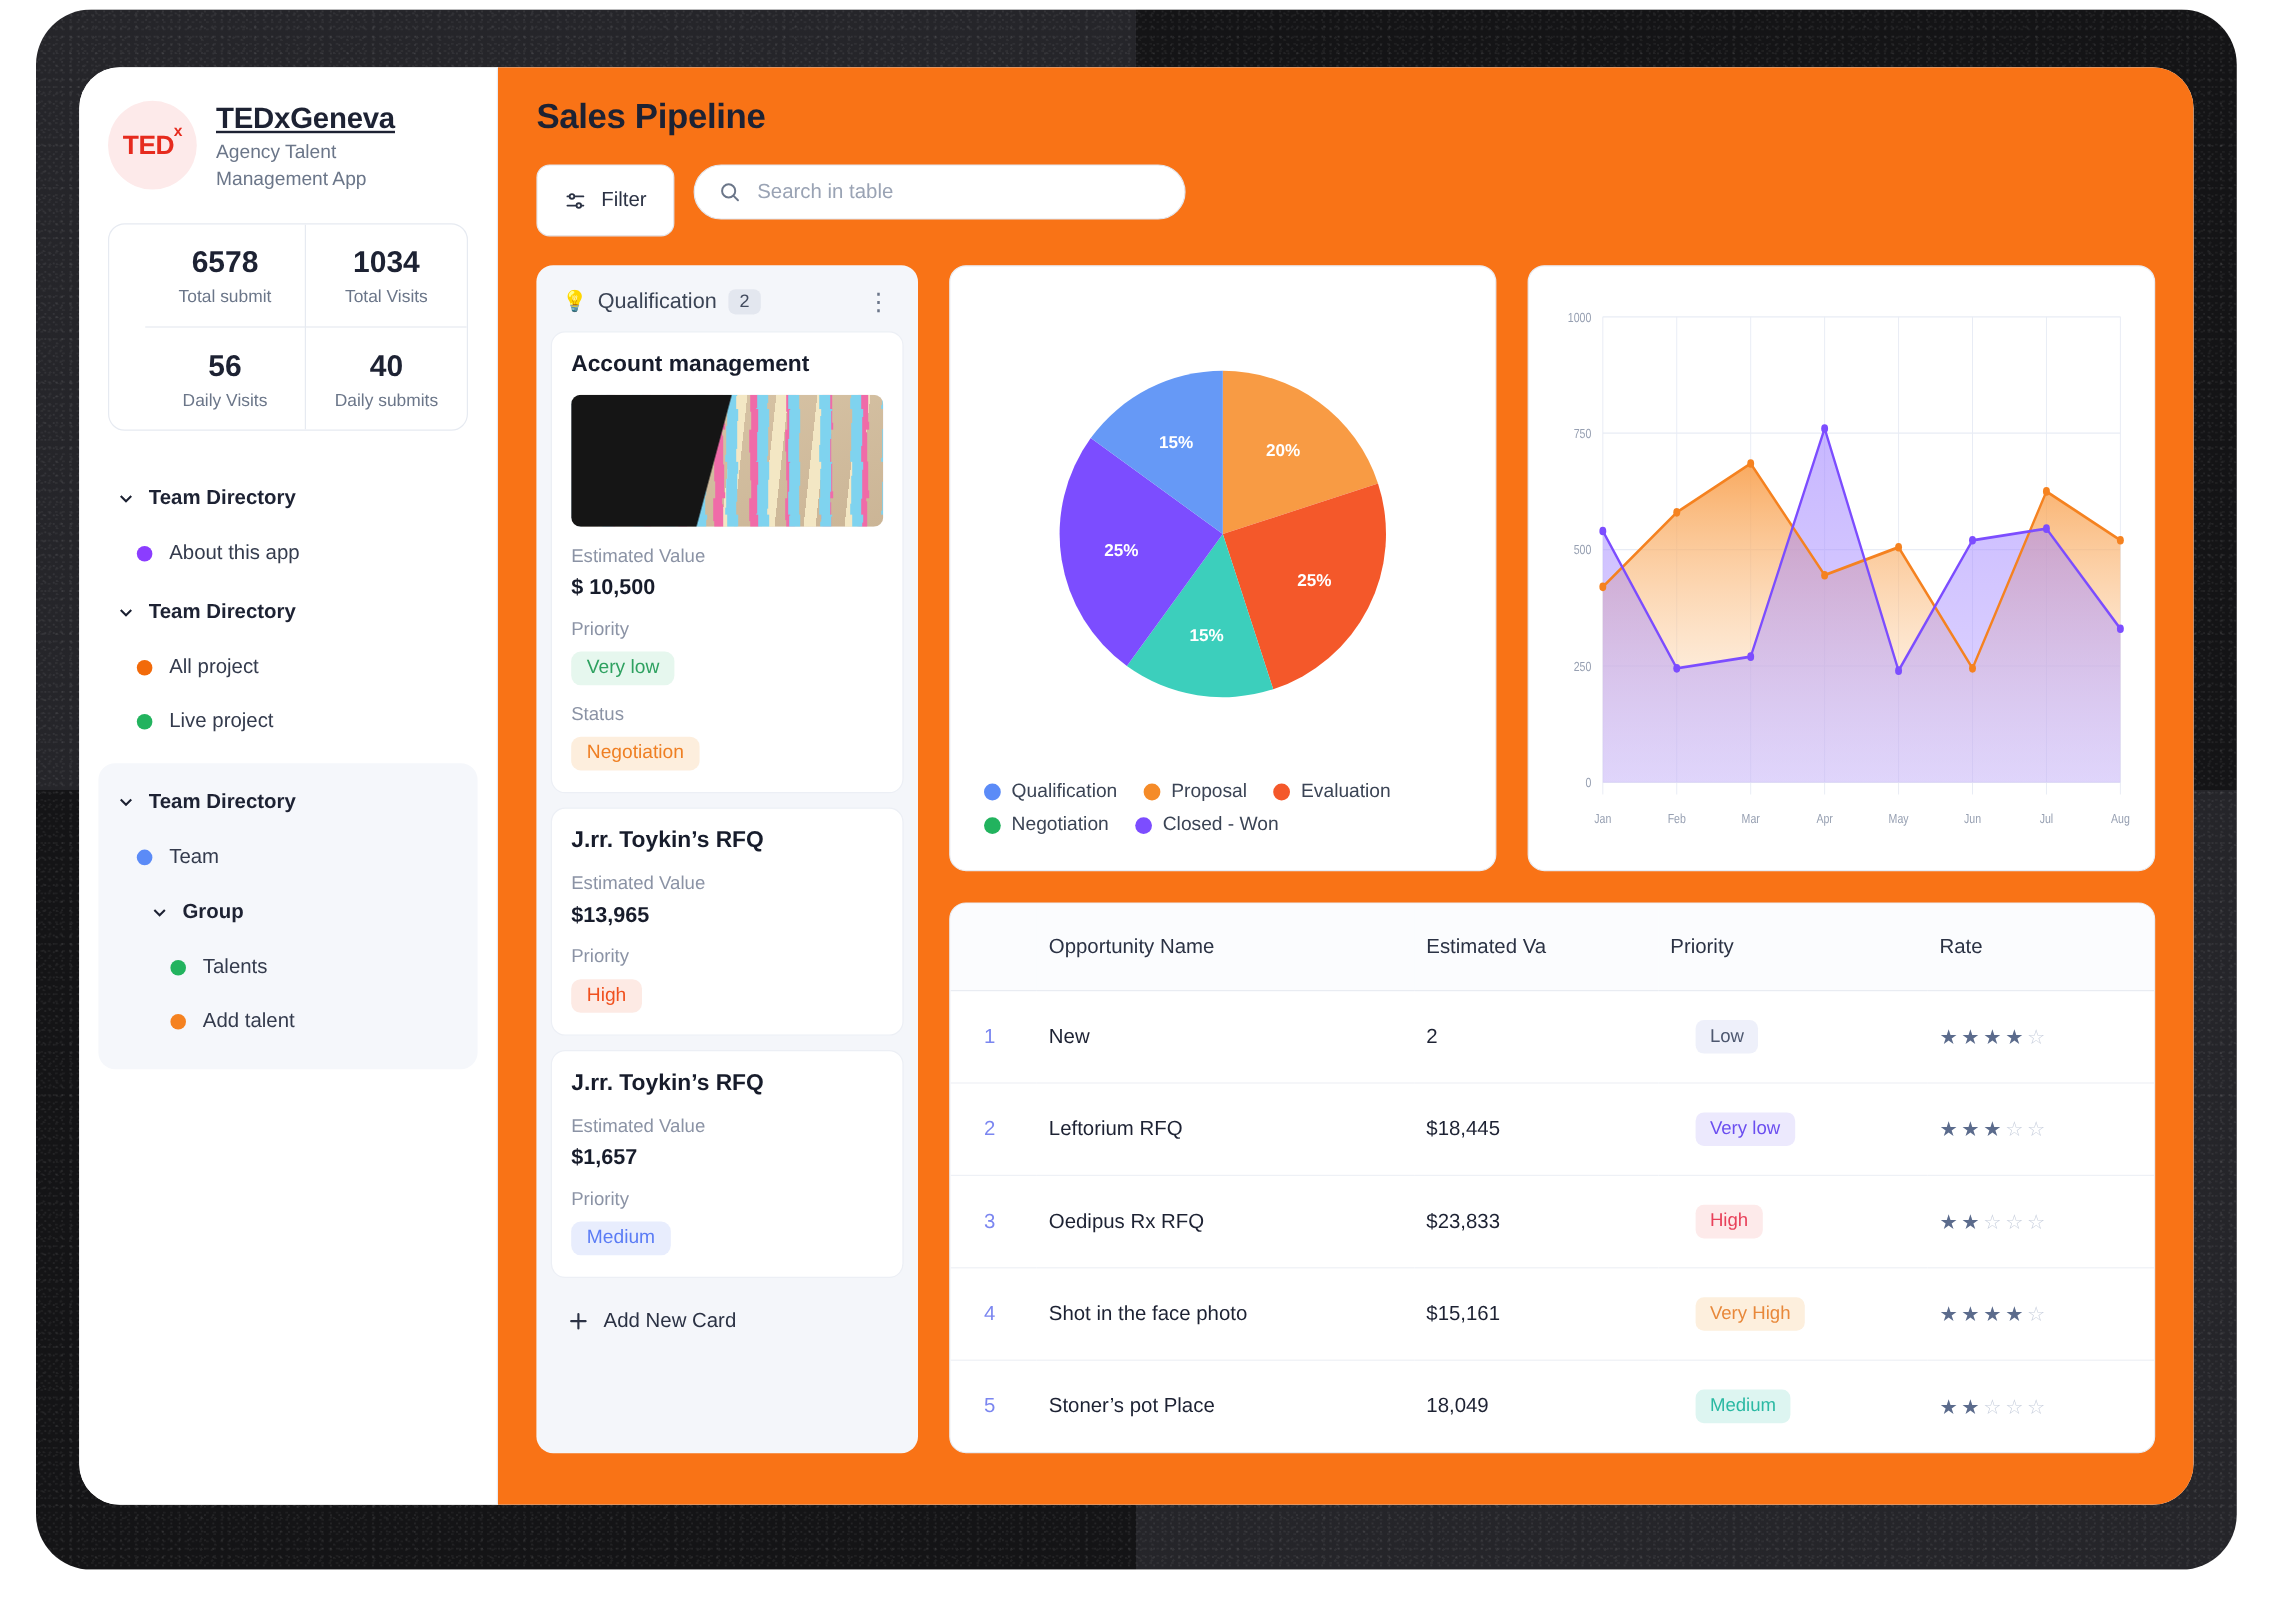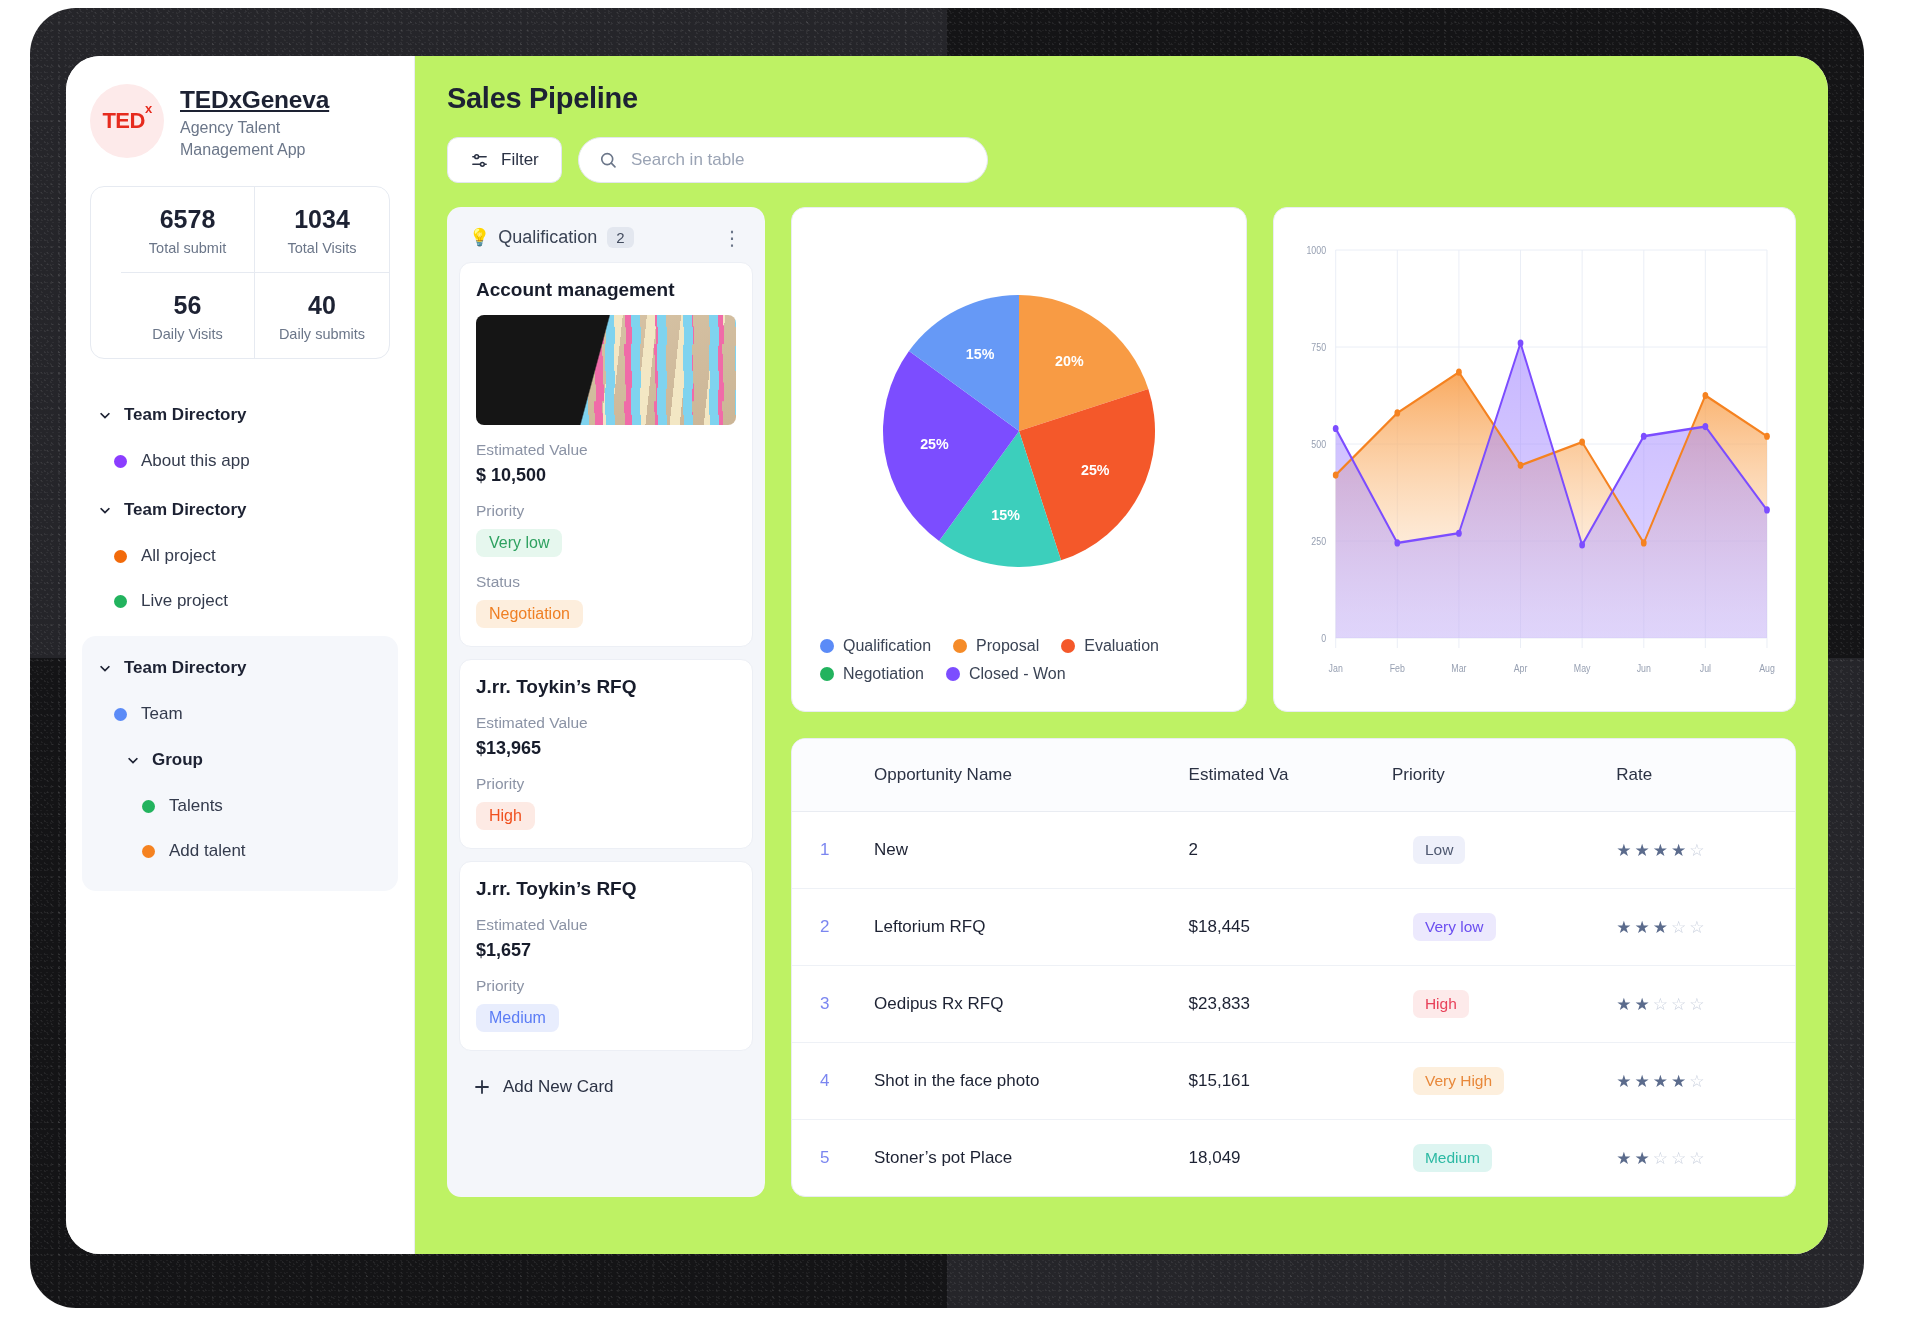--- a/index.html
+++ b/index.html
@@ -114,28 +114,28 @@
   }
   .nav-item.active { background: #dfe3ed; color: #5b6375; }
   .dot { width: 13px; height: 13px; border-radius: 50%; flex-shrink: 0; }
   .sub-group { margin-left: 28px; }
   .sub-group .group-head { font-size: 17px; }
 
   
   .main {
     flex: 1; min-width: 0;
     padding: 26px 32px 0 32px;
-    background: #bef264;
+    background: #f97316;
     overflow: hidden;
   }
   .page-title { font-size: 29px; font-weight: 600; color: #1d2233; letter-spacing: -0.3px; }
   .toolbar { display: flex; gap: 16px; margin-top: 22px; }
   .filter-btn {
     display: flex; align-items: center; gap: 12px;
-    height: 46px; padding: 0 22px;
+    height: 60px; padding: 0 22px;
     border: 1px solid #e2e6ee; border-radius: 11px;
     background: #fff; font-size: 17px; color: #2b3244; cursor: pointer;
   }
   .search-box {
     display: flex; align-items: center; gap: 14px;
     width: 410px; height: 46px; padding: 0 20px;
     border: 1px solid #e2e6ee; border-radius: 26px;
     background: #fff;
   }
   .search-box input {

